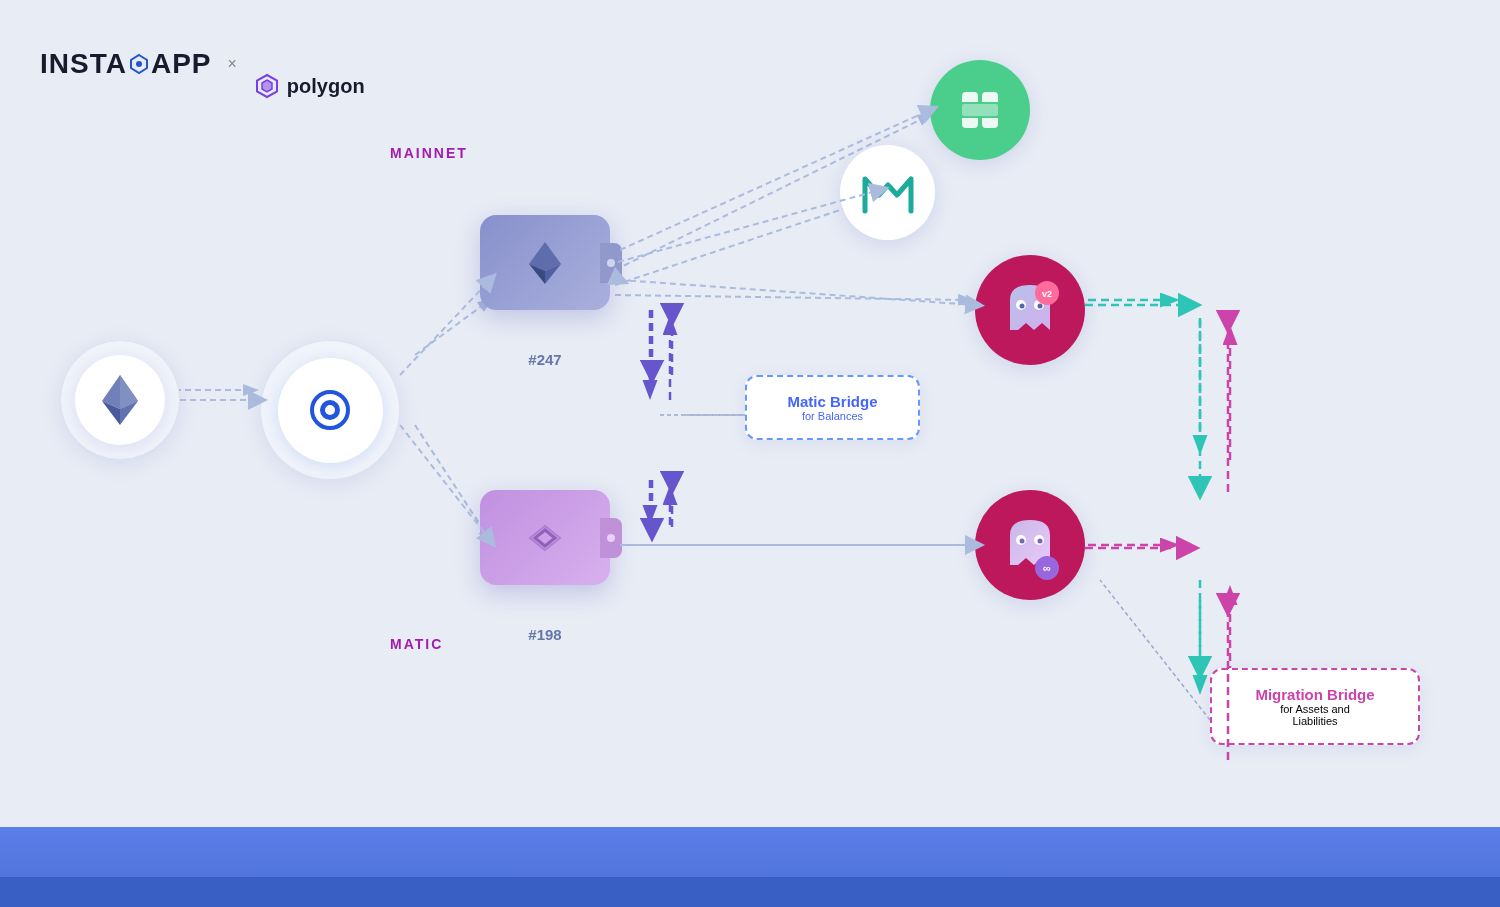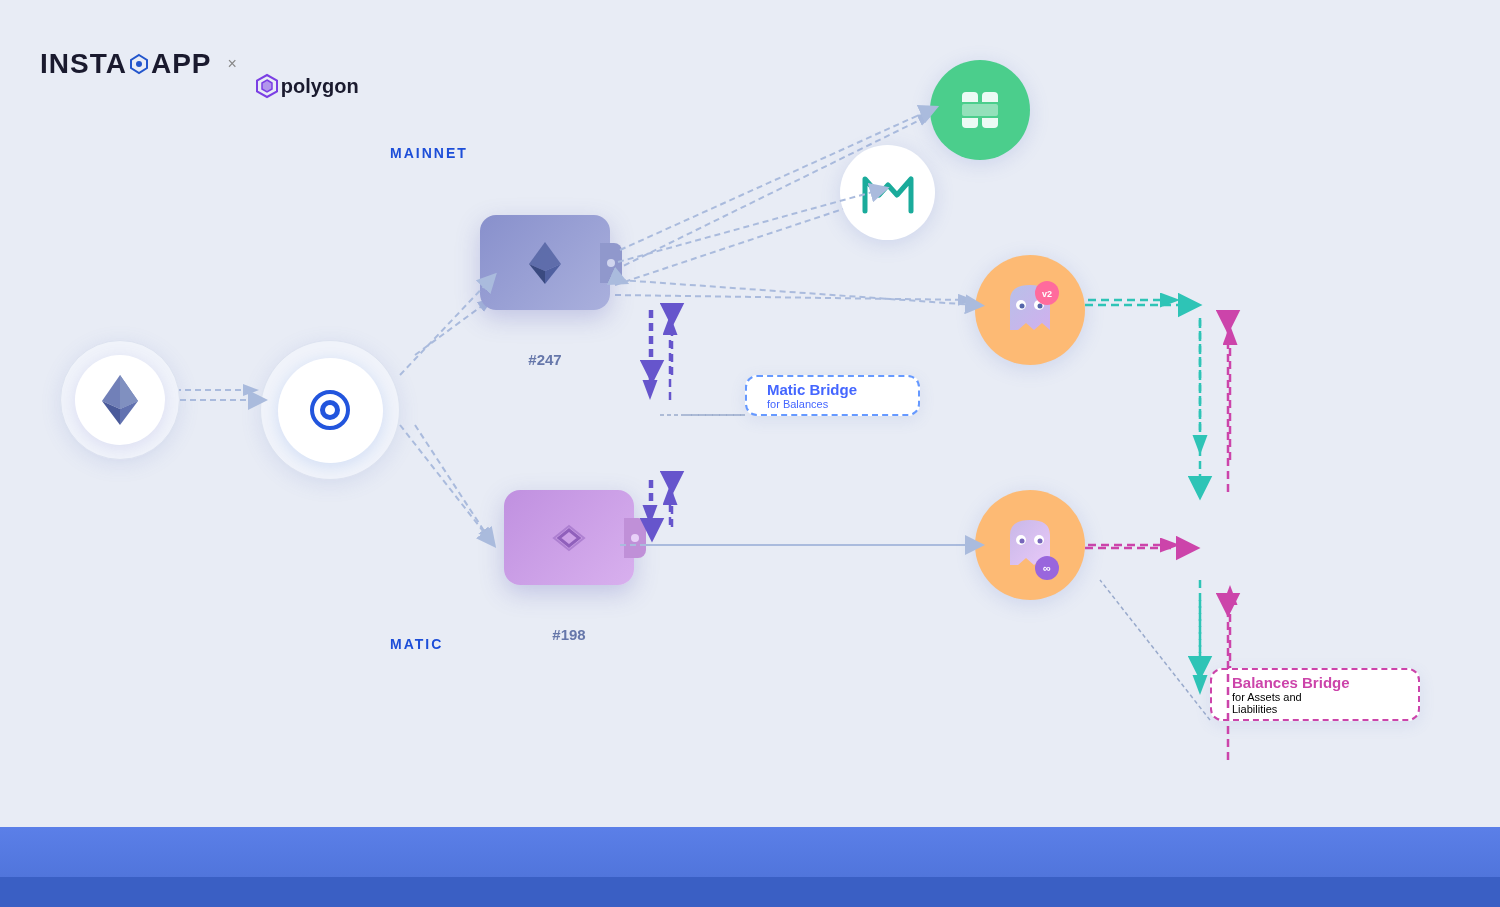--- a/index.html
+++ b/index.html
@@ -51,33 +51,34 @@
     }
     .logo-x {
       color: #888;
       font-size: 16px;
       font-weight: 400;
       margin: 0 6px;
     }
     .logo-polygon {
       display: flex;
       align-items: center;
+      gap: 6px;
       font-size: 20px;
       font-weight: 700;
       color: #1a1a2e;
       margin-top: 44px;
     }
 
     
     .section-label {
       position: absolute;
       font-size: 14px;
       font-weight: 700;
       letter-spacing: 2px;
-      color: #1d4ed8;
+      color: #a21caf;
     }
 
     
     .circle {
       position: absolute;
       border-radius: 50%;
       background: white;
       box-shadow: 0 4px 20px rgba(100,120,200,0.15);
       display: flex;
       align-items: center;
@@ -114,21 +115,22 @@
       font-weight: 600;
       color: #6677aa;
     }
 
     
     .bridge-box {
       position: absolute;
       border: 2px dashed;
       border-radius: 12px;
       background: white;
-      padding: 4px 20px;
+      padding: 16px 20px;
+      text-align: center;
       box-shadow: 0 4px 16px rgba(100,120,200,0.12);
     }
     .bridge-box .bridge-title {
       font-size: 15px;
       font-weight: 700;
     }
     .bridge-box .bridge-subtitle {
       font-size: 11px;
       font-weight: 400;
     }
@@ -140,21 +142,21 @@
       left: 0;
       width: 1500px;
       height: 750px;
       pointer-events: none;
     }
 
     
     .protocol-circle {
       position: absolute;
       border-radius: 50%;
-      background: #fdba74;
+      background: #be185d;
       box-shadow: 0 4px 20px rgba(100,120,200,0.2);
       display: flex;
       align-items: center;
       justify-content: center;
     }
   </style>
 </head>
 <body>
 
 <div class="bottom-bar">
@@ -279,21 +281,21 @@
 
     <svg width="36" height="46" viewBox="0 0 36 46">
       <polygon points="18,2 2,24 18,31 34,24" fill="#5060a0" opacity="0.8"></polygon>
       <polygon points="18,31 2,24 18,44" fill="#3a4a80"></polygon>
       <polygon points="18,31 34,24 18,44" fill="#5060a0"></polygon>
     </svg>
   </div>
   <div class="wallet-label">#247</div>
 </div>
 
-<div class="wallet" style="position: absolute; left: 480px; top: 490px; margin-left: 24px;">
+<div class="wallet" style="position: absolute; left: 480px; top: 490px;">
   <div class="wallet-card" style="background: linear-gradient(135deg, #c090e0 0%, #d8b0ee 100%); width: 130px; height: 95px; position: relative; overflow: visible;">
 
     <div style="position: absolute; right: -12px; top: 50%; transform: translateY(-50%); width: 22px; height: 40px; background: #c090d8; border-radius: 0 8px 8px 0; display: flex; align-items: center; justify-content: center;">
       <div style="width: 8px; height: 8px; background: #e8d0f8; border-radius: 50%;"></div>
     </div>
 
     <svg width="40" height="32" viewBox="0 0 40 32">
       <path d="M10,16 L20,8 L30,16 L20,24 Z" fill="none" stroke="#9060bb" stroke-width="3"></path>
       <path d="M5,16 L20,4 L35,16 L20,28 Z" fill="none" stroke="#9060bb" stroke-width="2" opacity="0.5"></path>
     </svg>
@@ -362,21 +364,21 @@
     </svg>
   </div>
 </div>
 
 <div class="bridge-box" style="left: 745px; top: 375px; width: 175px; border-color: #6699ff;">
   <div class="bridge-title" style="color: #4466ff;">Matic Bridge</div>
   <div class="bridge-subtitle" style="color: #4466ff;">for Balances</div>
 </div>
 
 <div class="bridge-box" style="left: 1210px; top: 668px; width: 210px; border-color: #cc44aa;">
-  <div class="bridge-title" style="color: #cc44aa;">Balances Bridge</div>
+  <div class="bridge-title" style="color: #cc44aa;">Migration Bridge</div>
   <div class="bridge-subtitle" style="color: #000000;">for Assets and<br>Liabilities</div>
 </div>
 
 <svg style="position:absolute;top:0;left:0;width:1500px;height:850px;pointer-events:none;">
   <defs>
     <marker id="arr-teal-dn" markerWidth="10" markerHeight="10" refX="5" refY="5" orient="auto">
       <polygon points="0,0 10,5 0,10" fill="#2ec4b6"></polygon>
     </marker>
     <marker id="arr-pink-dn" markerWidth="10" markerHeight="10" refX="5" refY="5" orient="auto">
       <polygon points="0,0 10,5 0,10" fill="#cc44aa"></polygon>

